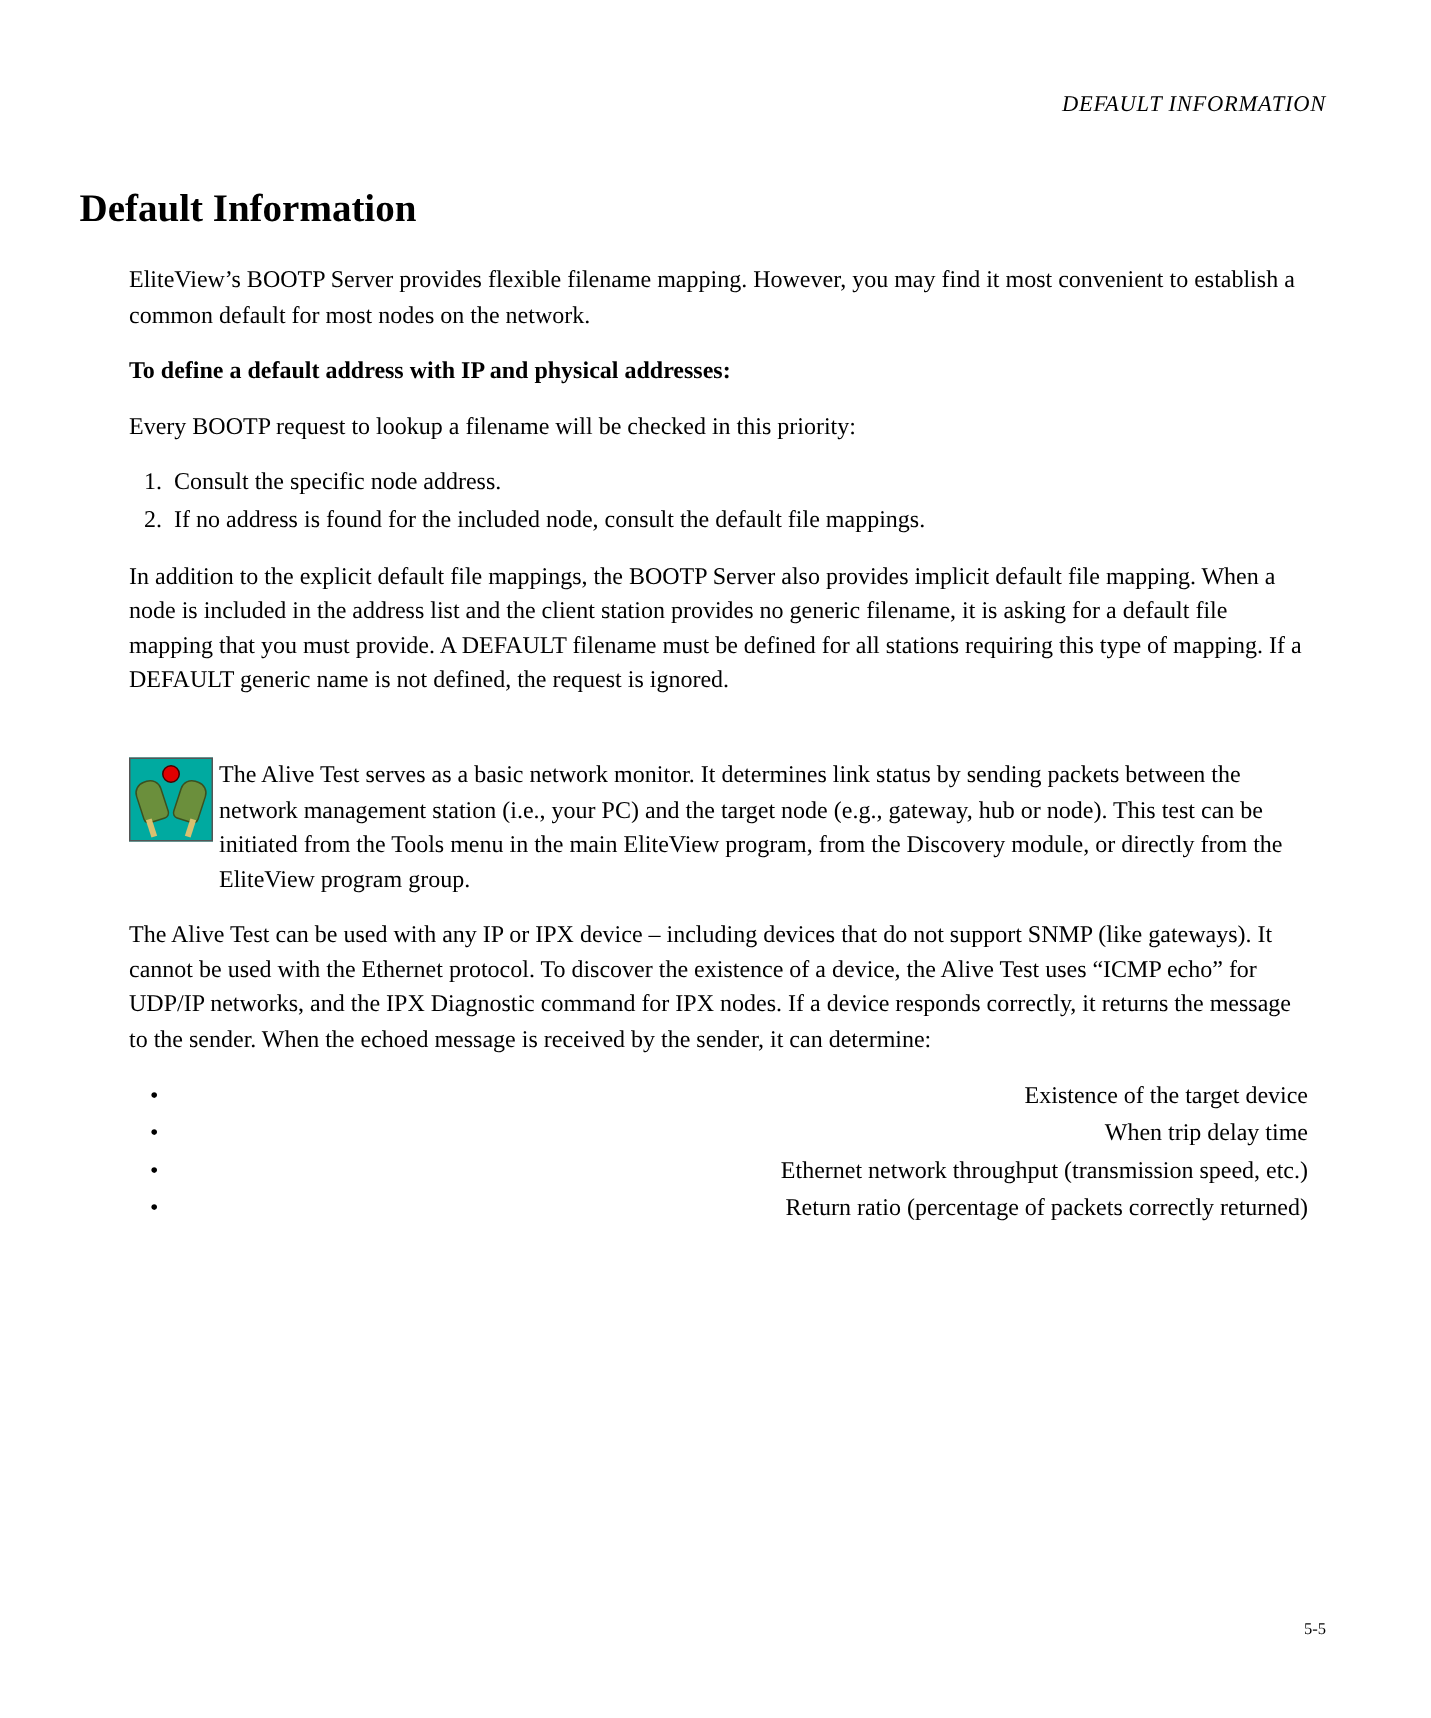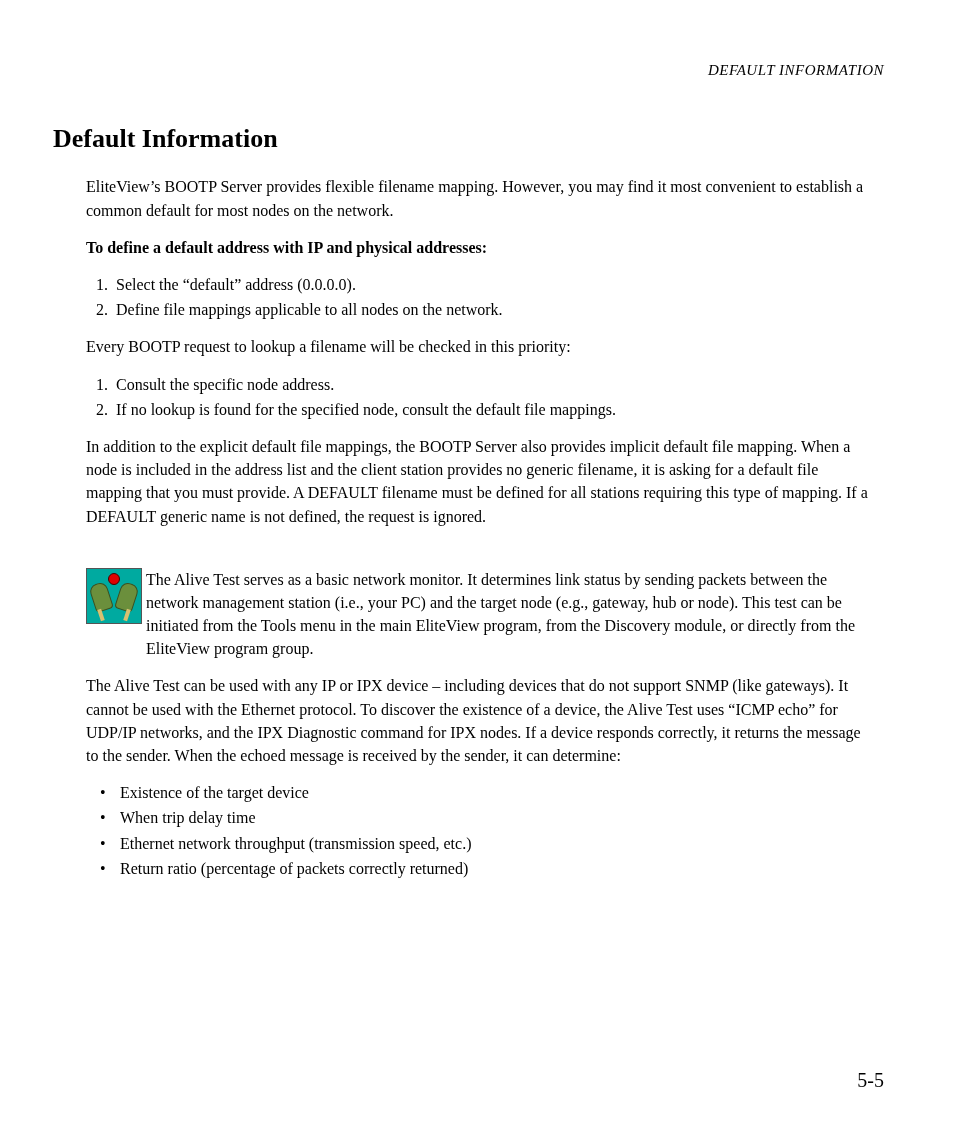--- a/index.html
+++ b/index.html
@@ -53,20 +53,21 @@
     padding-left: 26px;
   }
   ol.numlist li {
     margin-bottom: 2px;
     padding-left: 4px;
   }
   ul.bulletlist {
     list-style: none;
     margin: 0 0 14px 0;
     padding-left: 14px;
+    text-align: right;
   }
   ul.bulletlist li {
     margin-bottom: 2px;
     position: relative;
     padding-left: 20px;
   }
   ul.bulletlist li::before {
     content: "•";
     position: absolute;
     left: 0;
@@ -121,47 +122,43 @@
   }
   .alive-icon .handle.left { left: 12px; transform: rotate(-18deg); }
   .alive-icon .handle.right { right: 12px; transform: rotate(18deg); }
   .icon-text {
     flex: 1;
   }
   .page-number {
     position: absolute;
     bottom: 50px;
     right: 70px;
-    font-size: 20px;
+    font-size: 11px;
   }
 </style>
 </head>
 <body>
 
 <div class="page">
 
   <div class="running-head">DEFAULT INFORMATION</div>
 
   <h1 class="section">Default Information</h1>
 
   <div class="body-indent">
     <p>EliteView’s BOOTP Server provides flexible filename mapping. However, you may find it most convenient to establish a common default for most nodes on the network.</p>
 
     <p class="bold">To define a default address with IP and physical addresses:</p>
 
-    <ol class="numlist">
-      <li>Select the “default” address (0.0.0.0).</li>
-      <li>Define file mappings applicable to all nodes on the network.</li>
-    </ol>
 
     <p>Every BOOTP request to lookup a filename will be checked in this priority:</p>
 
     <ol class="numlist">
       <li>Consult the specific node address.</li>
-      <li>If no lookup is found for the specified node, consult the default file mappings.</li>
+      <li>If no address is found for the included node, consult the default file mappings.</li>
     </ol>
 
     <p>In addition to the explicit default file mappings, the BOOTP Server also provides implicit default file mapping. When a node is included in the address list and the client station provides no generic filename, it is asking for a default file mapping that you must provide. A DEFAULT filename must be defined for all stations requiring this type of mapping. If a DEFAULT generic name is not defined, the request is ignored.</p>
   </div>
 
   <div class="section-gap"></div>
 
 
   <div class="body-indent">
     <div class="icon-row">

